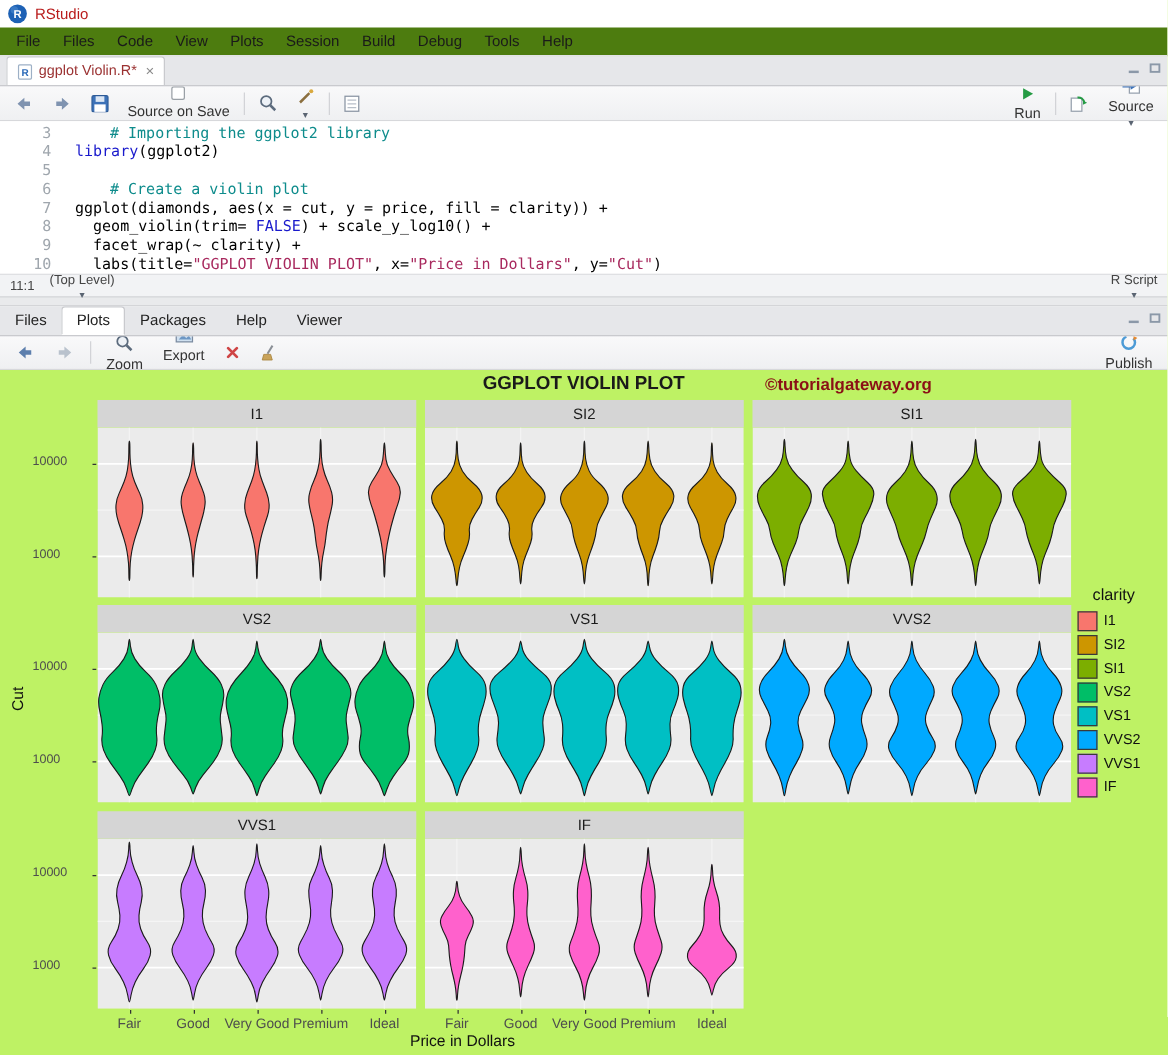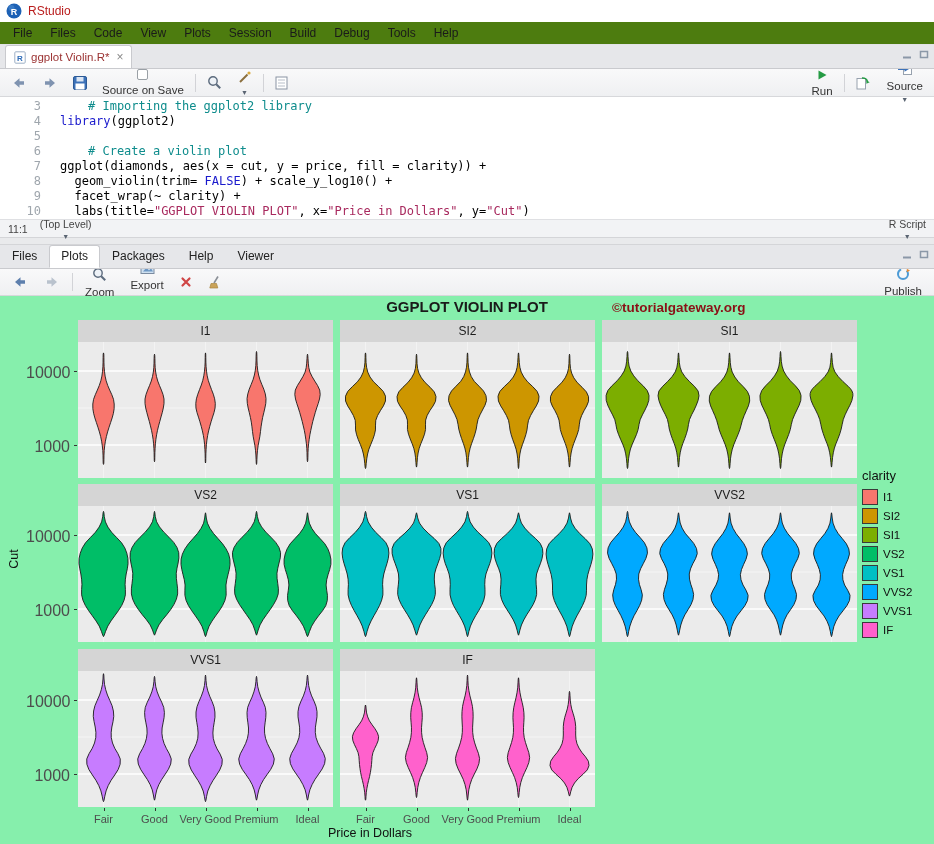--- a/index.html
+++ b/index.html
@@ -42,32 +42,32 @@
 
   
   .tabbar2 { height:24px; background:#e6e7ea; border-bottom:1px solid #c9cace; display:flex; align-items:flex-end; padding-left:0; position:relative; }
   .tab2 { font-size:12px; color:#222; padding:3px 11px 4px; border:1px solid transparent; cursor:pointer; }
   .tab2.active { background:#fff; border:1px solid #c9cace; border-bottom:1px solid #fff; border-radius:3px 3px 0 0; }
 
   .ptoolbar { height:27px; background:linear-gradient(#f9f9fa,#eff0f2); border-bottom:1px solid #d7d8db;
               display:flex; align-items:center; gap:8px; padding:0 8px; font-size:11.5px; color:#333; }
 
   
-  .plot-area { position:relative; height:548px; background:#86efac; overflow:hidden; }
+  .plot-area { position:relative; height:548px; background:#bef264; overflow:hidden; }
   .plot-title { position:absolute; top:2px; left:0; width:934px; text-align:center; font-size:15px; font-weight:bold; color:#1a1a1a; }
   .watermark { position:absolute; top:4px; left:612px; font-size:13.5px; font-weight:bold; color:#8a1016; }
   .strip { position:absolute; background:#d5d5d5; display:flex; align-items:center; justify-content:center; font-size:12px; color:#1c1c1c; }
-  .ytick { position:absolute; font-size:16px; color:#4d4d4d; text-align:right; }
+  .ytick { position:absolute; font-size:10px; color:#4d4d4d; }
   .xtick { position:absolute; font-size:11px; color:#4d4d4d; text-align:center; }
   .tick-y { position:absolute; width:3px; height:1px; background:#333; }
   .tick-x { position:absolute; width:1px; height:3px; background:#333; }
   .ylab { position:absolute; left:-16px; top:256px; width:60px; text-align:center; transform:rotate(-90deg); font-size:12.5px; color:#111; }
   .xlab { position:absolute; left:300px; top:530px; width:140px; text-align:center; font-size:12.5px; color:#111; }
   .legend { position:absolute; left:862px; top:172px; }
-  .legend-title { font-size:13px; color:#111; margin-bottom:6px; }
+  .legend-title { font-size:13px; color:#111; margin-bottom:6px;margin-left:12px; }
   .legend-item { display:flex; align-items:center; gap:5px; margin-bottom:3px; }
   .legend-key { width:16px; height:16px; border:1px solid #3a3a3a; display:inline-block; }
   .legend-label { font-size:11.5px; color:#111; }
 </style>
 </head>
 <body>
 
 <div class="titlebar">
   <svg width="16" height="16">
     <circle cx="8" cy="8" r="7.5" fill="#1d61b5"></circle>

